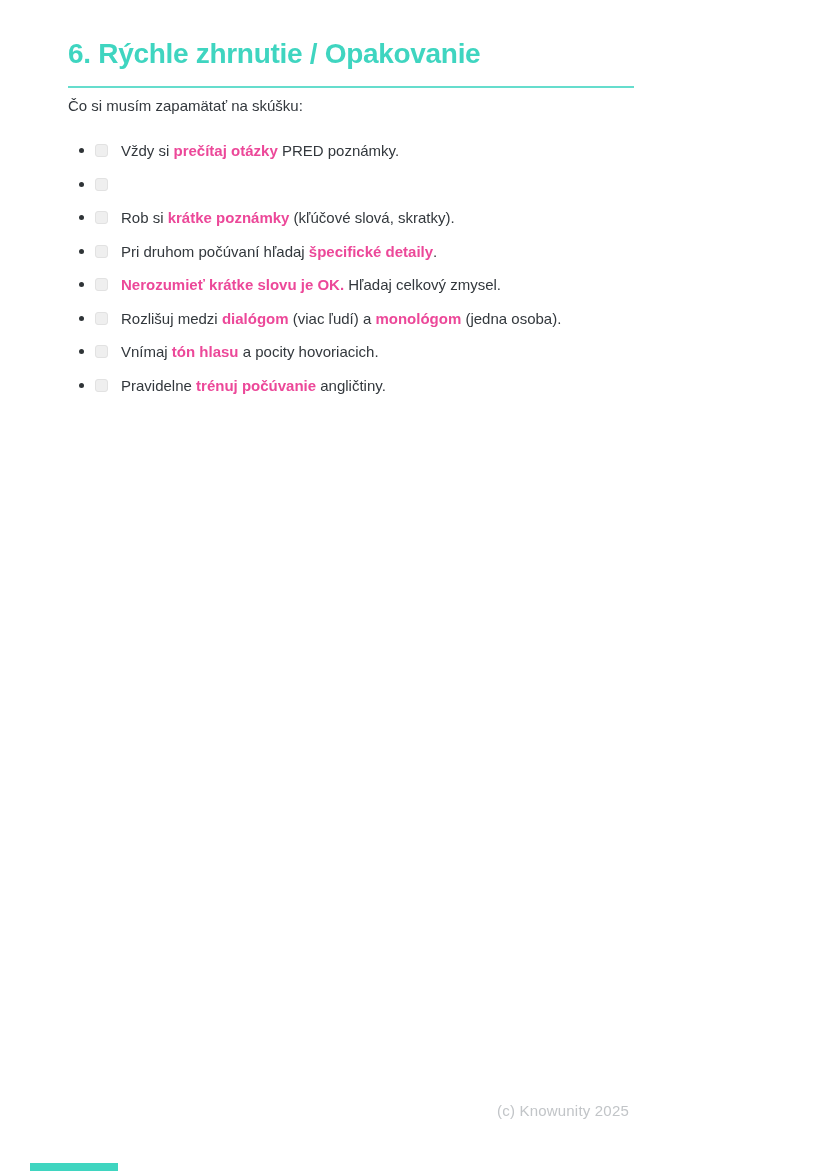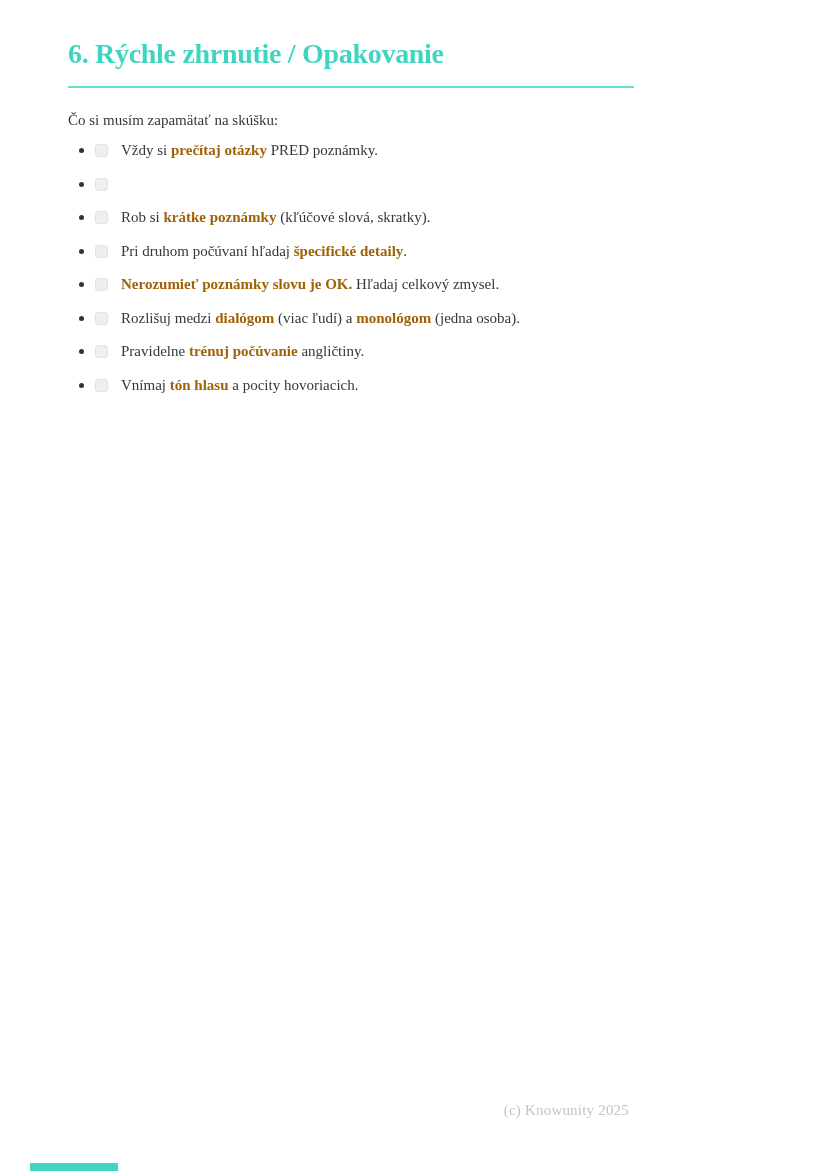--- a/index.html
+++ b/index.html
@@ -14,21 +14,20 @@
   body{
     font-family:"Liberation Sans","DejaVu Sans",sans-serif;
     color:var(--text);
   }
   .page{
     position:relative;
     width:682px;
     height:1171px;
     background:#ffffff;
     overflow:hidden;
-    font-family:Liberation Serif, serif;
   }
 
   
   .accent-vline{
     position:absolute;
     left:748px; top:38px;
     width:3px; height:412px;
     background:var(--teal);
     opacity:.55;
     border-radius:2px;
@@ -62,21 +61,21 @@
     position:absolute;
     left:68px; top:86px;
     width:566px; height:2px;
     background:var(--teal);
     opacity:.8;
     border:none;
   }
 
   .intro{
     position:absolute;
-    left:68px; top:110px;
+    left:68px; top:96px;
     font-size:15px;
     line-height:20px;
     color:var(--text);
     text-align:center;
   }
 
   .checklist{
     position:absolute;
     left:79px; top:143px;
     list-style:none;
@@ -99,21 +98,21 @@
     flex:0 0 auto;
   }
   .checkbox{
     width:13px; height:13px;
     border-radius:3px;
     background:var(--checkbox-fill);
     border:1px solid var(--checkbox-border);
     margin-right:13px;
     flex:0 0 auto;
   }
-  .item-text .b{ font-weight:700; color:#a16207; }
+  .item-text .b{ font-weight:700; color:#ec4899; }
 
   .footer{
     position:absolute;
     right:53px; top:1102px;
     font-size:15px;
     color:var(--footer-gray);
     letter-spacing:.2px;
   }
 </style>
 </head>
@@ -146,36 +145,36 @@
       <span class="item-text"><span>Rob si </span><span class="b">krátke poznámky</span><span> (kľúčové slová, skratky).</span></span>
     </li>
       <li>
       <span class="bullet"></span>
       <span class="checkbox"></span>
       <span class="item-text"><span>Pri druhom počúvaní hľadaj </span><span class="b">špecifické detaily</span><span>.</span></span>
     </li>
       <li>
       <span class="bullet"></span>
       <span class="checkbox"></span>
-      <span class="item-text"><span class="b">Nerozumieť poznámky slovu je OK.</span><span> Hľadaj celkový zmysel.</span></span>
+      <span class="item-text"><span class="b">Nerozumieť krátke slovu je OK.</span><span> Hľadaj celkový zmysel.</span></span>
     </li>
       <li>
       <span class="bullet"></span>
       <span class="checkbox"></span>
       <span class="item-text"><span>Rozlišuj medzi </span><span class="b">dialógom</span><span> (viac ľudí) a </span><span class="b">monológom</span><span> (jedna osoba).</span></span>
     </li>
       <li>
       <span class="bullet"></span>
       <span class="checkbox"></span>
-      <span class="item-text"><span>Pravidelne </span><span class="b">trénuj počúvanie</span><span> angličtiny.</span></span>
+      <span class="item-text"><span>Vnímaj </span><span class="b">tón hlasu</span><span> a pocity hovoriacich.</span></span>
     </li>
       <li>
       <span class="bullet"></span>
       <span class="checkbox"></span>
-      <span class="item-text"><span>Vnímaj </span><span class="b">tón hlasu</span><span> a pocity hovoriacich.</span></span>
+      <span class="item-text"><span>Pravidelne </span><span class="b">trénuj počúvanie</span><span> angličtiny.</span></span>
     </li>
     </ul>
 
   <div class="footer">(c) Knowunity 2025</div>
 
   <div class="accent-bottom-bar"></div>
 
 </div>
 
 </body></html>

